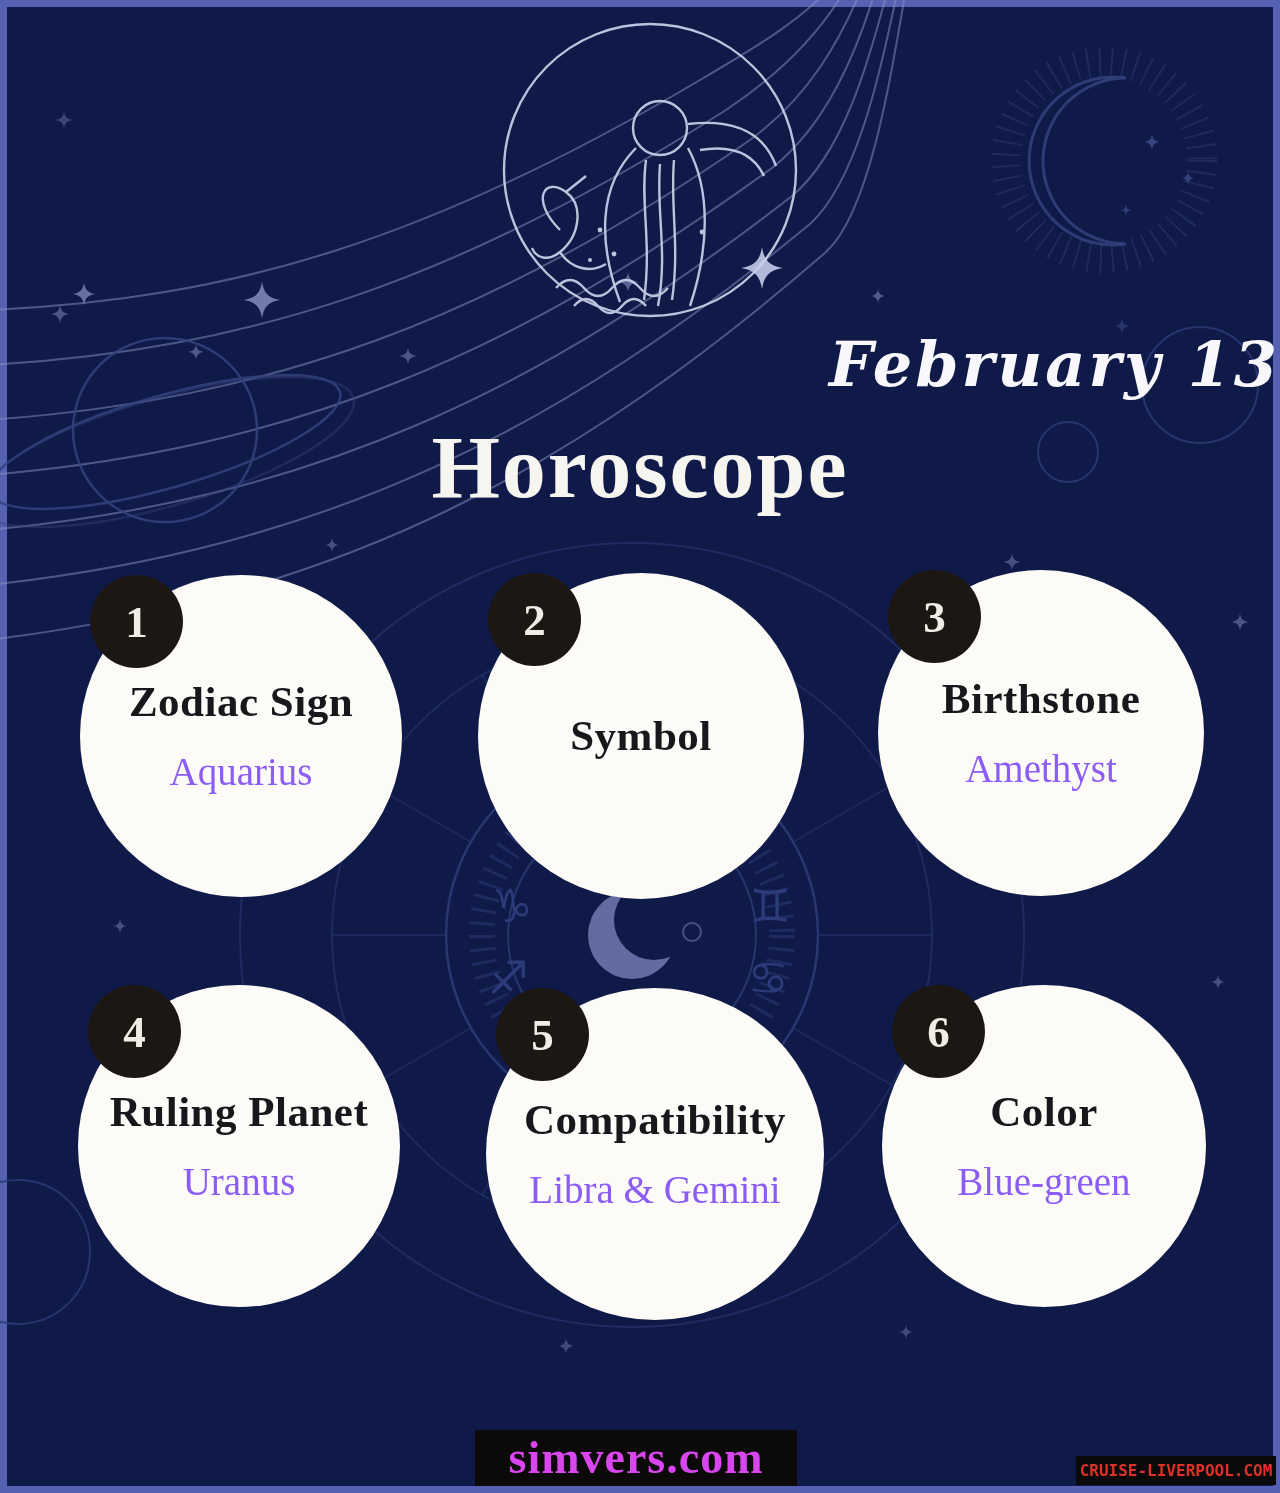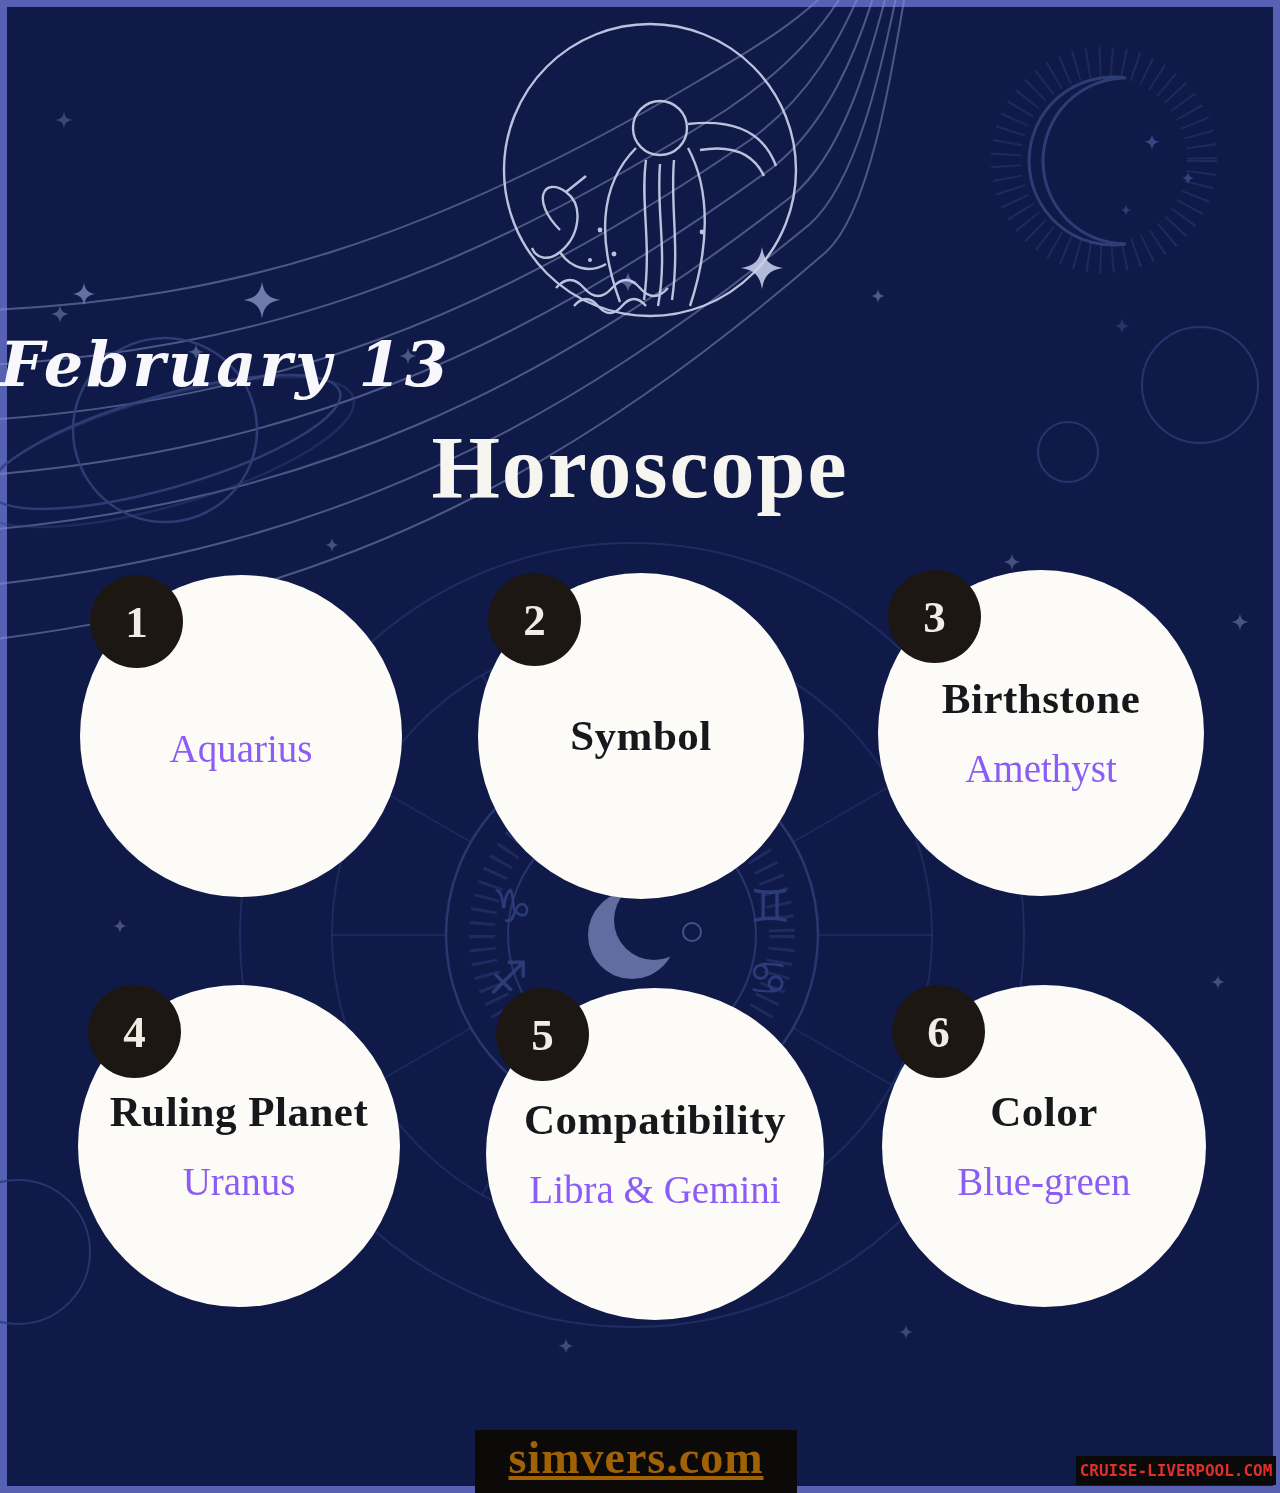--- a/index.html
+++ b/index.html
@@ -4,21 +4,21 @@
 <style>
   html,body{margin:0;padding:0;background:#0f1a47;}
   .frame{
     position:relative;width:1280px;height:1493px;overflow:hidden;
     background:#101a48;
     box-shadow:inset 0 0 0 7px #5761b4;
     font-family:"Liberation Serif",serif;
   }
   .bg-svg{position:absolute;left:0;top:0;width:1280px;height:1493px;}
   .date{
-    position:absolute;left:0;right:0;top:328px;text-align:left;
+    position:absolute;left:0;right:0;top:328px;text-align:right;
     font-family:"DejaVu Serif",serif;font-style:italic;font-weight:bold;
     font-size:62px;color:#f8f8fc;letter-spacing:3px;
   }
   .title{
     position:absolute;left:0;right:0;top:417px;margin:0;text-align:center;
     font-family:"Liberation Serif",serif;font-weight:bold;
     font-size:88px;color:#f6f5f0;letter-spacing:2px;
   }
   .card{
     position:absolute;background:#fcfbf7;border-radius:50%;
@@ -39,24 +39,24 @@
     font-family:"Liberation Serif",serif;font-weight:bold;
     font-size:45px;color:#f2ede4;
   }
   .card-label{
     font-weight:bold;font-size:43px;color:#17181c;letter-spacing:.5px;line-height:1.1;
   }
   .card-value{
     font-size:39px;color:#8b5cf6;margin-top:26px;line-height:1.1;
   }
   .site{
-    position:absolute;left:475px;top:1430px;width:322px;height:64px;
-    background:#0b0a08;color:#a16207;
+    position:absolute;left:475px;top:1430px;width:322px;height:56px;
+    background:#0b0a08;color:#d946ef;
     font-family:"Liberation Serif",serif;font-weight:bold;
-    font-size:46px;text-align:center;line-height:55px;letter-spacing:1px;text-decoration:underline;
+    font-size:46px;text-align:center;line-height:55px;letter-spacing:1px;
   }
   .cruise{
     position:absolute;left:1076px;top:1456px;width:200px;height:29px;
     background:#0a0a0a;color:#e0302a;
     font-family:"DejaVu Sans Mono",monospace;font-weight:bold;
     font-size:16px;text-align:center;line-height:29px;
   }
 </style>
 </head>
 <body>
@@ -175,20 +175,21 @@
     </g>
   </svg>
 
   <div class="date">February 13</div>
   <h1 class="title">Horoscope</h1>
 
   <div class="card c1">
     <div class="badge">
       <span>1</span>
     </div>
+    <div class="card-label">Zodiac Sign</div>
     <div class="card-value">Aquarius</div>
   </div>
 
   <div class="card c2">
     <div class="badge">
       <span>2</span>
     </div>
     <div class="card-label">Symbol</div>
   </div>
 

